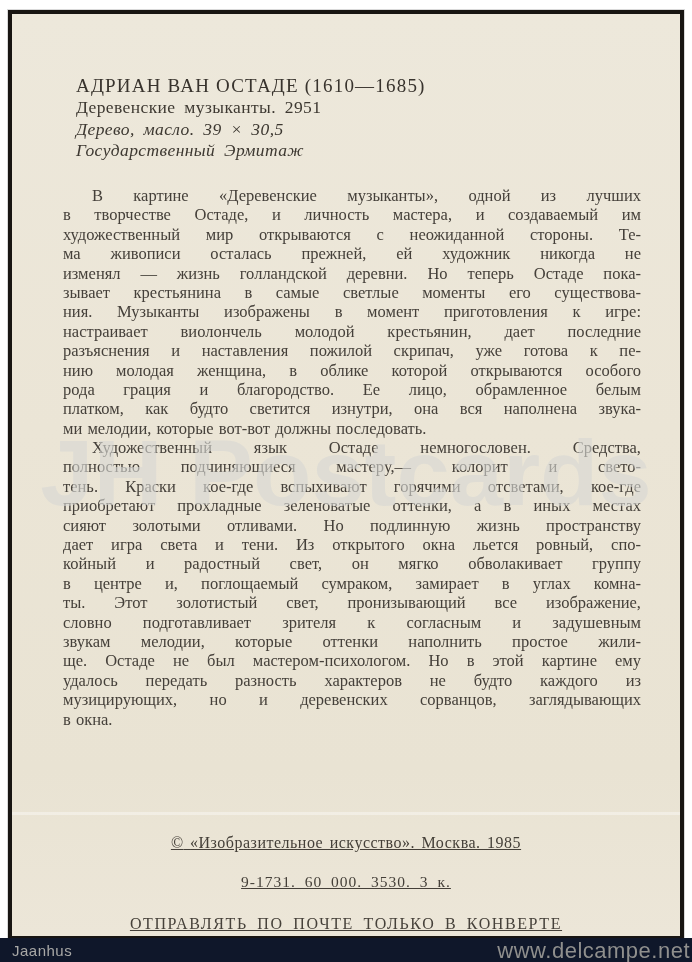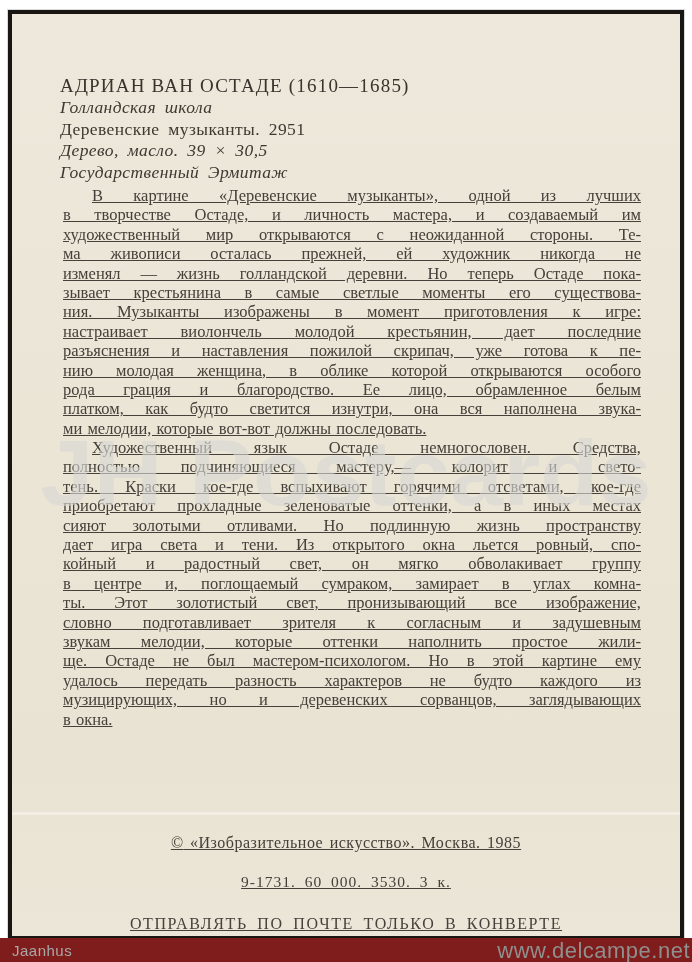--- a/index.html
+++ b/index.html
@@ -18,21 +18,21 @@
     left:8px;top:10px;
     width:668px;height:922px;
     background:linear-gradient(180deg,#ede8db 0%,#ebe5d6 45%,#e9e3d3 82%,#ece6d8 100%);
     border:4px solid #181512;
     box-shadow:0 0 0 1px #d9d9d9;
     overflow:hidden;
   }
 
   .header{
     position:absolute;
-    left:48px;top:60px;
+    left:64px;top:60px;
     color:#3d3831;
     white-space:nowrap;
   }
   .header .title{
     font-size:19px;line-height:23px;
     letter-spacing:1.2px;
     color:#38332d;
   }
   .header .sub{
     font-size:17.5px;line-height:21.5px;
@@ -48,21 +48,20 @@
     color:#45403a;
     font-size:16.5px;
   }
   .article .line{
     line-height:19.4px;
     height:19.4px;
     overflow:hidden;
     text-align:justify;
     text-align-last:justify;
     word-spacing:1px;
-    text-decoration:underline;
   }
   .article .line.first{padding-left:29px;}
   .article .line.last{text-align-last:left;}
 
   .crease{
     position:absolute;left:0;top:798px;width:100%;height:3px;
     background:rgba(255,255,255,0.38);
   }
 
   .watermark-overlay{
@@ -93,21 +92,21 @@
   .imprint .mailing{
     font-size:16px;line-height:20px;
     margin-top:22px;
     letter-spacing:1.6px;word-spacing:4px;
     color:#46413a;
   }
 
   .footer{
     position:absolute;
     left:0;top:938px;width:692px;height:24px;
-    background:#7f1d1d;
+    background:#0f172a;
     font-family:"Liberation Sans", sans-serif;
   }
   .footer .seller{
     position:absolute;left:12px;top:4px;
     font-size:15px;color:#a8a8a6;
     letter-spacing:.5px;
   }
   .footer .site{
     position:absolute;right:2px;top:0px;
     font-size:22px;color:#8f8f8d;
@@ -116,21 +115,20 @@
 </style>
 </head>
 <body>
 
 <div class="page">
 
   <div class="card">
 
     <div class="header">
       <div class="title">АДРИАН ВАН ОСТАДЕ (1610—1685)</div>
-      <div class="sub italic">Голландская школа</div>
       <div class="sub">Деревенские музыканты. 2951</div>
       <div class="sub italic">Дерево, масло. 39 × 30,5</div>
       <div class="sub italic">Государственный Эрмитаж</div>
     </div>
 
     <div class="article">
         <div class="paragraph">
           <div class="line first">В картине «Деревенские музыканты», одной из лучших</div>
           <div class="line">в творчестве Остаде, и личность мастера, и создаваемый им</div>
           <div class="line">художественный мир открываются с неожиданной стороны. Те-</div>

